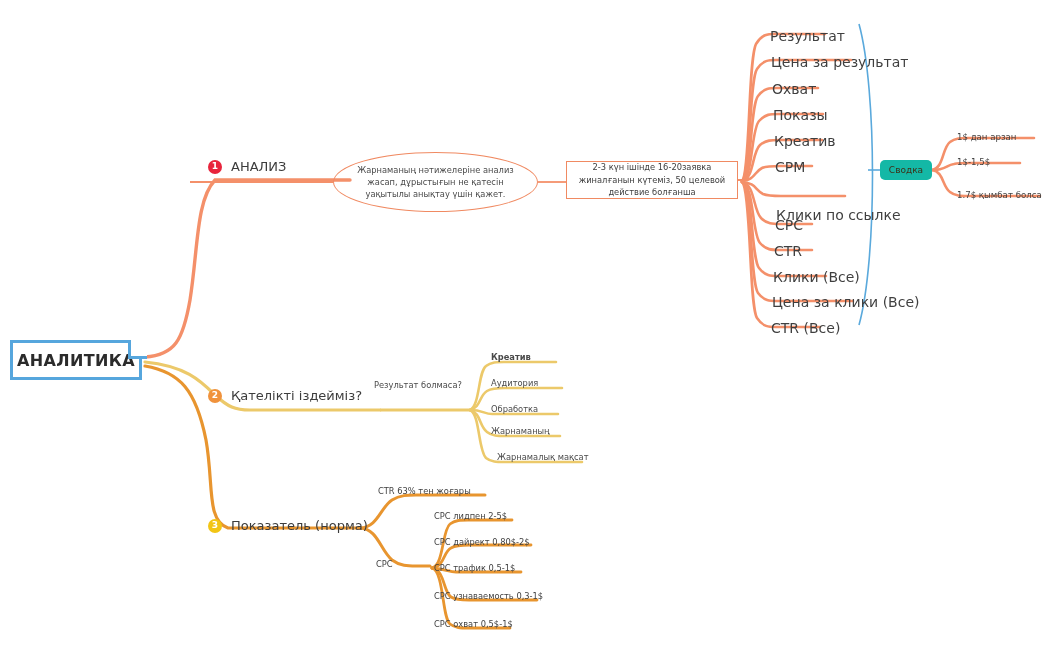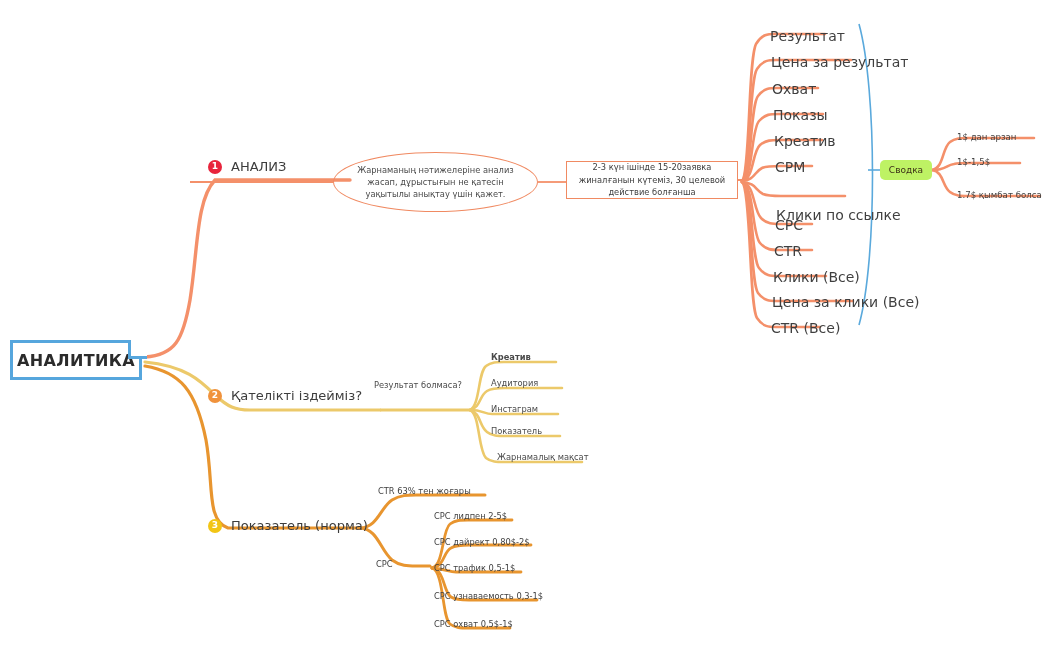--- a/index.html
+++ b/index.html
@@ -33,21 +33,21 @@
   .ellipse p{margin:0;font-size:8.3px;line-height:1.45;color:#4a4a4a;padding:0 14px;}
 
   
   .rectnode{position:absolute;left:566px;top:161px;width:172px;height:38px;
         border:1.4px solid #f08a62;box-sizing:border-box;background:#fff;
         display:flex;align-items:center;justify-content:center;text-align:center;}
   .rectnode p{margin:0;font-size:8.3px;line-height:1.5;color:#3d3d3d;padding:0 6px;}
 
   
   .pill{position:absolute;left:880px;top:160px;width:52px;height:20px;
-        background:#bef264;border-radius:5px;display:flex;align-items:center;
+        background:#14b8a6;border-radius:5px;display:flex;align-items:center;
         justify-content:center;}
   .pill span{font-size:9px;color:#3d3118;}
 
   .m-lbl{font-size:14px;color:#3f3f3f;}
   .s-lbl{font-size:8.6px;color:#3f3f3f;}
   .y-lbl{font-size:8.3px;color:#4a4a4a;}
   .o-lbl{font-size:8.3px;color:#3f3f3f;}
 </style>
 </head>
 <body>
@@ -129,21 +129,21 @@
   <div class="btitle" style="left:208px;top:518px;">
     <span class="bnum" style="background:#f2c515;color:#fff;">3</span>
     <span class="btxt">Показатель (норма)</span>
   </div>
 
   <div class="ellipse">
     <p>Жарнаманың нәтижелеріне анализ жасап, дұрыстығын не қатесін уақытылы анықтау үшін қажет.</p>
   </div>
 
   <div class="rectnode">
-    <p>2-3 күн ішінде 15-20заявка жиналғанын күтеміз, 30 целевой действие болғанша</p>
+    <p>2-3 күн ішінде 16-20заявка жиналғанын күтеміз, 50 целевой действие болғанша</p>
   </div>
 
   <div class="lbl m-lbl" style="left:770px;top:28px;">Результат</div>
   <div class="lbl m-lbl" style="left:771px;top:54px;">Цена за результат</div>
   <div class="lbl m-lbl" style="left:772px;top:81px;">Охват</div>
   <div class="lbl m-lbl" style="left:773px;top:107px;">Показы</div>
   <div class="lbl m-lbl" style="left:774px;top:133px;">Креатив</div>
   <div class="lbl m-lbl" style="left:775px;top:159px;">CPM</div>
   <div class="lbl m-lbl" style="left:776px;top:207px;">Клики по ссылке</div>
   <div class="lbl m-lbl" style="left:775px;top:217px;">CPC</div>
@@ -155,22 +155,22 @@
   <div class="pill">
     <span>Сводка</span>
   </div>
   <div class="lbl s-lbl" style="left:957px;top:132px;">1$ дан арзан</div>
   <div class="lbl s-lbl" style="left:957px;top:157px;">1$-1,5$</div>
   <div class="lbl s-lbl" style="left:957px;top:190px;">1.7$ қымбат болса</div>
 
   <div class="lbl y-lbl" style="left:374px;top:380px;">Результат болмаса?</div>
   <div class="lbl y-lbl" style="left:491px;top:352px;font-weight:bold;">Креатив</div>
   <div class="lbl y-lbl" style="left:491px;top:378px;">Аудитория</div>
-  <div class="lbl y-lbl" style="left:491px;top:404px;">Инстаграм</div>
-  <div class="lbl y-lbl" style="left:491px;top:426px;">Показатель</div>
+  <div class="lbl y-lbl" style="left:491px;top:404px;">Обработка</div>
+  <div class="lbl y-lbl" style="left:491px;top:426px;">Жарнаманың</div>
   <div class="lbl y-lbl" style="left:497px;top:452px;text-align:center;">Жарнамалық мақсат</div>
 
   <div class="lbl o-lbl" style="left:378px;top:486px;">CTR 63% тен жоғары</div>
   <div class="lbl o-lbl" style="left:376px;top:559px;">CPC</div>
   <div class="lbl o-lbl" style="left:434px;top:511px;">CPC лидпен 2-5$</div>
   <div class="lbl o-lbl" style="left:434px;top:537px;">CPC дайрект 0,80$-2$</div>
   <div class="lbl o-lbl" style="left:434px;top:563px;">CPC трафик 0,5-1$</div>
   <div class="lbl o-lbl" style="left:434px;top:591px;">CPC узнаваемость 0,3-1$</div>
   <div class="lbl o-lbl" style="left:434px;top:619px;">CPC охват 0,5$-1$</div>
 

